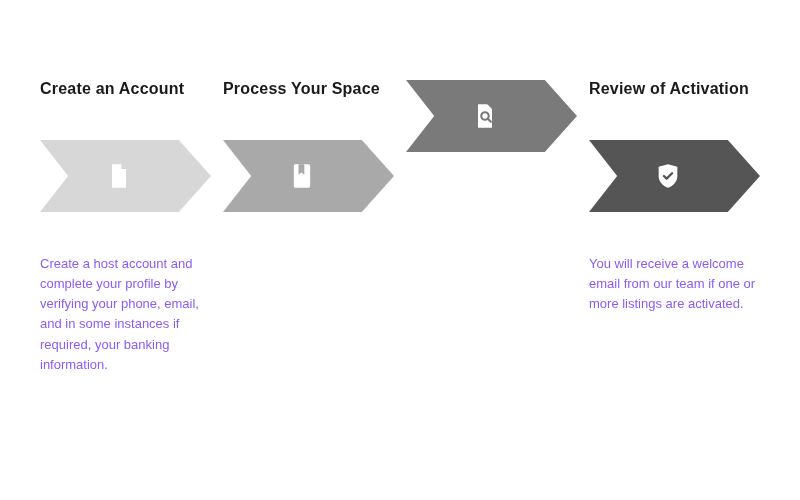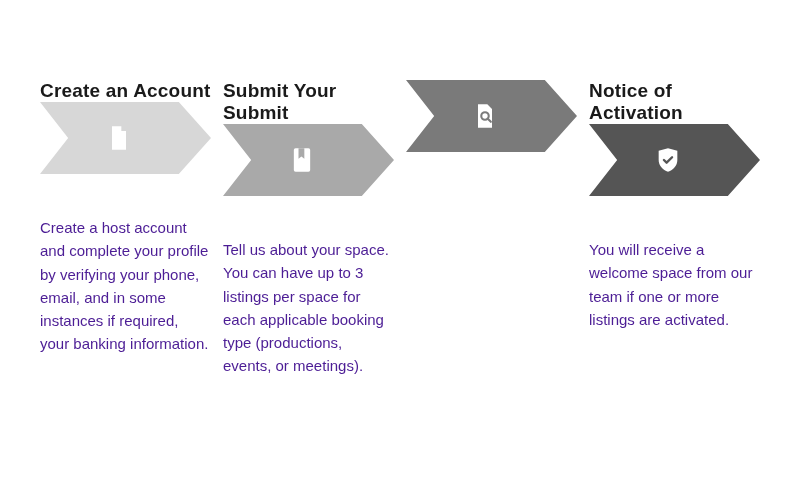--- a/index.html
+++ b/index.html
@@ -13,23 +13,24 @@
   .steps {
     display: flex;
     gap: 12px;
   }
   .step {
     flex: 1;
     display: flex;
     flex-direction: column;
   }
   .step-title {
-    font-size: 19px;
+    font-size: 16px;
     font-weight: 700;
     color: #1a1a1a;
+    margin-bottom: 42px;
     letter-spacing: 0.2px;
   }
   .arrow-wrap {
     height: 72px;
     position: relative;
     margin-bottom: 42px;
   }
   .arrow-wrap svg {
     width: 100%;
     height: 100%;
@@ -41,23 +42,23 @@
     top: 50%;
     transform: translate(-50%, -50%);
     width: 28px;
     height: 28px;
     display: flex;
     align-items: center;
     justify-content: center;
   }
   .arrow-icon svg { width: 100%; height: 100%; }
   .step-desc {
-    font-size: 15px;
+    font-size: 13px;
     line-height: 1.55;
-    color: #4c1d95;
+    color: #8b5cf6;
   }
 </style>
 </head>
 <body>
 
 <div class="steps">
 
   <div class="step">
     <div class="step-title">Create an Account</div>
     <div class="arrow-wrap">
@@ -67,59 +68,58 @@
       <span class="arrow-icon">
         <svg viewBox="0 0 24 24" fill="#ffffff">
           <path d="M6 2h8l4 4v16H6V2zm8 0v4h4l-4-4zM8 12h8v1.6H8V12zm0 3.2h8v1.6H8v-1.6z"></path>
         </svg>
       </span>
     </div>
     <div class="step-desc">Create a host account and complete your profile by verifying your phone, email, and in some instances if required, your banking information.</div>
   </div>
 
   <div class="step">
-    <div class="step-title">Submit Your Submit</div>
+    <div class="step-title">Process Your Space</div>
     <div class="arrow-wrap">
       <svg viewBox="0 0 170 72" preserveAspectRatio="none">
         <polygon points="0,0 138,0 170,36 138,72 0,72 28,36" fill="#a9a9a9"></polygon>
       </svg>
       <span class="arrow-icon">
         <svg viewBox="0 0 24 24" fill="#ffffff">
           <rect x="5" y="2" width="14" height="20" rx="1.5"></rect>
           <path d="M9 2h5v9l-2.5-2L9 11V2z" fill="#a9a9a9"></path>
         </svg>
       </span>
     </div>
-    <div class="step-desc">Tell us about your space. You can have up to 3 listings per space for each applicable booking type (productions, events, or meetings).</div>
   </div>
 
   <div class="step">
     <div class="arrow-wrap">
       <svg viewBox="0 0 170 72" preserveAspectRatio="none">
         <polygon points="0,0 138,0 170,36 138,72 0,72 28,36" fill="#7a7a7a"></polygon>
       </svg>
       <span class="arrow-icon">
         <svg viewBox="0 0 24 24" fill="#ffffff">
           <path d="M6 2h8l4 4v16H6V2z"></path>
           <circle cx="12" cy="12" r="3.2" fill="none" stroke="#7a7a7a" stroke-width="1.8"></circle>
           <line x1="14.2" y1="14.2" x2="17" y2="17" stroke="#7a7a7a" stroke-width="1.8" stroke-linecap="round"></line>
         </svg>
       </span>
     </div>
   </div>
 
   <div class="step">
-    <div class="step-title">Notice of Activation</div>
+    <div class="step-title">Review of Activation</div>
     <div class="arrow-wrap">
       <svg viewBox="0 0 170 72" preserveAspectRatio="none">
         <polygon points="0,0 138,0 170,36 138,72 0,72 28,36" fill="#555555"></polygon>
       </svg>
       <span class="arrow-icon">
         <svg viewBox="0 0 24 24" fill="#ffffff">
           <path d="M12 2l8 2v8c0 5-3.5 8.5-8 10-4.5-1.5-8-5-8-10V4l8-2z"></path>
           <path d="M8.5 12l2.3 2.3L15.5 9.6" fill="none" stroke="#555555" stroke-width="2" stroke-linecap="round" stroke-linejoin="round"></path>
         </svg>
       </span>
     </div>
-    <div class="step-desc">You will receive a welcome space from our team if one or more listings are activated.</div>
+    <div class="step-desc">You will receive a welcome email from our team if one or more listings are activated.</div>
   </div>
 
 </div>
 
 </body></html>

